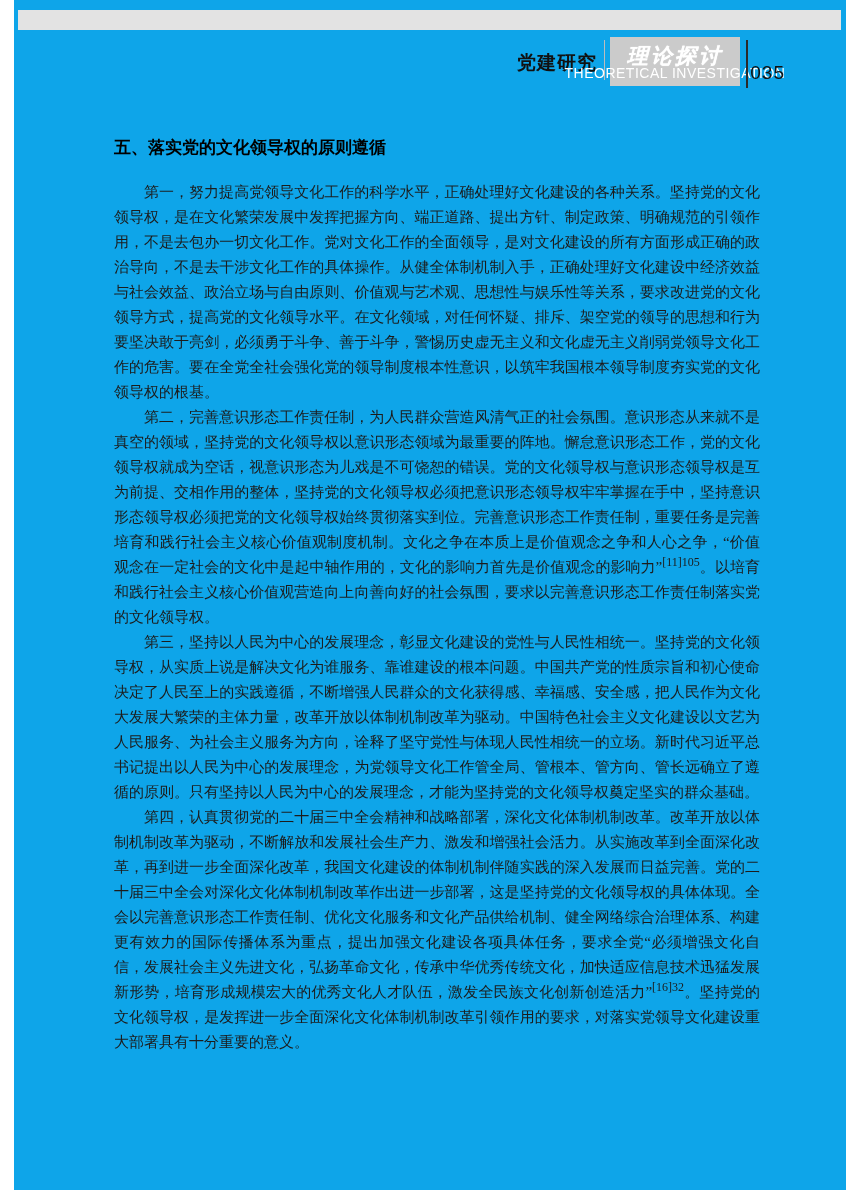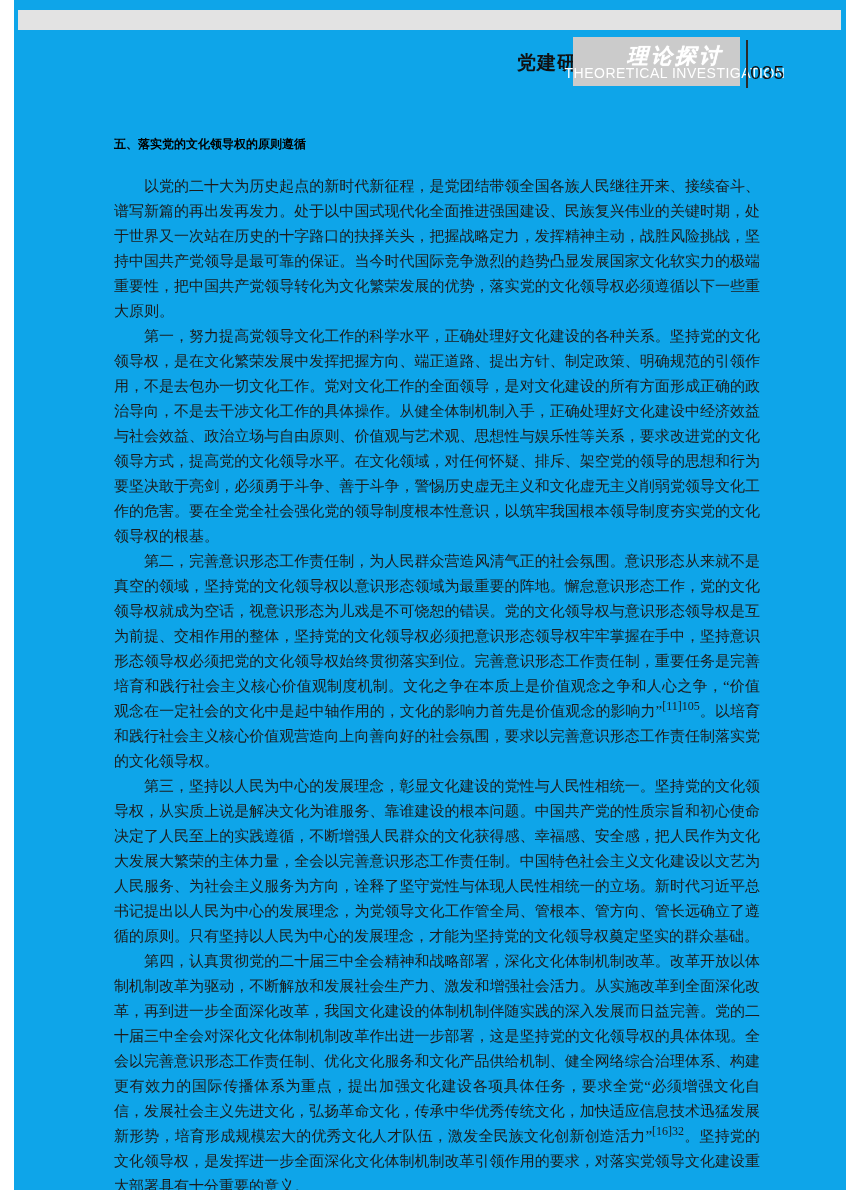--- a/index.html
+++ b/index.html
@@ -25,21 +25,21 @@
     font-weight:bold;font-size:19px;letter-spacing:1px;color:#111;
     white-space:nowrap;
   }
   .sep-light{
     position:absolute;right:241px;bottom:10px;width:1px;height:40px;
     background:#bdbdbd;
   }
   .logo-box{
     position:absolute;right:106px;bottom:4px;width:130px;height:49px;
     background:#cbcbcb;
-    display:flex;flex-direction:column;align-items:center;justify-content:center;padding-left:37px;
+    display:flex;flex-direction:column;align-items:center;justify-content:center;
   }
   .logo-title{
     font-family:"DejaVu Serif","Liberation Serif",serif;
     font-style:italic;font-weight:bold;
     font-size:21px;line-height:24px;color:#ffffff;
     letter-spacing:3px;white-space:nowrap;
     text-shadow:0 0 1px #ffffff;
   }
   .logo-subtitle{
     font-family:"Liberation Sans","DejaVu Sans",sans-serif;
@@ -53,21 +53,21 @@
   .page-number{
     position:absolute;right:61px;bottom:6px;
     font-family:"Liberation Sans","DejaVu Sans",sans-serif;
     font-size:19px;color:#111;letter-spacing:1px;
   }
   .article{
     position:absolute;left:100px;top:136px;width:646px;
   }
   .section-title{
     font-family:"Liberation Sans","DejaVu Sans",sans-serif;
-    font-weight:bold;font-size:12px;color:#000;
+    font-weight:bold;font-size:17px;color:#000;
     margin:0 0 21px 0;text-indent:0;
   }
   .para{
     margin:0;
     font-size:15px;line-height:25px;
     text-align:justify;text-justify:inter-ideograph;
     text-indent:2em;
     color:#1c1c1c;
   }
   .para sup{
@@ -89,21 +89,20 @@
       <div class="logo-title">理论探讨</div>
       <div class="logo-subtitle">THEORETICAL INVESTIGATION</div>
     </div>
     <div class="sep-dark"></div>
     <div class="page-number">035</div>
   </div>
 
   <div class="article">
     <h2 class="section-title">五、落实党的文化领导权的原则遵循</h2>
     <div>
-        <p class="para"><span>以党的二十大为历史起点的新时代新征程，是党团结带领全国各族人民继往开来、接续奋斗、谱写新篇的再出发再发力。处于以中国式现代化全面推进强国建设、民族复兴伟业的关键时期，处于世界又一次站在历史的十字路口的抉择关头，把握战略定力，发挥精神主动，战胜风险挑战，坚持中国共产党领导是最可靠的保证。当今时代国际竞争激烈的趋势凸显发展国家文化软实力的极端重要性，把中国共产党领导转化为文化繁荣发展的优势，落实党的文化领导权必须遵循以下一些重大原则。</span></p>
         <p class="para"><span>第一，努力提高党领导文化工作的科学水平，正确处理好文化建设的各种关系。坚持党的文化领导权，是在文化繁荣发展中发挥把握方向、端正道路、提出方针、制定政策、明确规范的引领作用，不是去包办一切文化工作。党对文化工作的全面领导，是对文化建设的所有方面形成正确的政治导向，不是去干涉文化工作的具体操作。从健全体制机制入手，正确处理好文化建设中经济效益与社会效益、政治立场与自由原则、价值观与艺术观、思想性与娱乐性等关系，要求改进党的文化领导方式，提高党的文化领导水平。在文化领域，对任何怀疑、排斥、架空党的领导的思想和行为要坚决敢于亮剑，必须勇于斗争、善于斗争，警惕历史虚无主义和文化虚无主义削弱党领导文化工作的危害。要在全党全社会强化党的领导制度根本性意识，以筑牢我国根本领导制度夯实党的文化领导权的根基。</span></p>
         <p class="para"><span>第二，完善意识形态工作责任制，为人民群众营造风清气正的社会氛围。意识形态从来就不是真空的领域，坚持党的文化领导权以意识形态领域为最重要的阵地。懈怠意识形态工作，党的文化领导权就成为空话，视意识形态为儿戏是不可饶恕的错误。党的文化领导权与意识形态领导权是互为前提、交相作用的整体，坚持党的文化领导权必须把意识形态领导权牢牢掌握在手中，坚持意识形态领导权必须把党的文化领导权始终贯彻落实到位。完善意识形态工作责任制，重要任务是完善培育和践行社会主义核心价值观制度机制。文化之争在本质上是价值观念之争和人心之争，“价值观念在一定社会的文化中是起中轴作用的，文化的影响力首先是价值观念的影响力”</span><sup>[11]105</sup><span>。以培育和践行社会主义核心价值观营造向上向善向好的社会氛围，要求以完善意识形态工作责任制落实党的文化领导权。</span></p>
-        <p class="para"><span>第三，坚持以人民为中心的发展理念，彰显文化建设的党性与人民性相统一。坚持党的文化领导权，从实质上说是解决文化为谁服务、靠谁建设的根本问题。中国共产党的性质宗旨和初心使命决定了人民至上的实践遵循，不断增强人民群众的文化获得感、幸福感、安全感，把人民作为文化大发展大繁荣的主体力量，全会以完善意识形态工作责任制。中国特色社会主义文化建设以文艺为人民服务、为社会主义服务为方向，诠释了坚守党性与体现人民性相统一的立场。新时代习近平总书记提出以人民为中心的发展理念，为党领导文化工作管全局、管根本、管方向、管长远确立了遵循的原则。只有坚持以人民为中心的发展理念，才能为坚持党的文化领导权奠定坚实的群众基础。</span></p>
+        <p class="para"><span>第三，坚持以人民为中心的发展理念，彰显文化建设的党性与人民性相统一。坚持党的文化领导权，从实质上说是解决文化为谁服务、靠谁建设的根本问题。中国共产党的性质宗旨和初心使命决定了人民至上的实践遵循，不断增强人民群众的文化获得感、幸福感、安全感，把人民作为文化大发展大繁荣的主体力量，改革开放以体制机制改革为驱动。中国特色社会主义文化建设以文艺为人民服务、为社会主义服务为方向，诠释了坚守党性与体现人民性相统一的立场。新时代习近平总书记提出以人民为中心的发展理念，为党领导文化工作管全局、管根本、管方向、管长远确立了遵循的原则。只有坚持以人民为中心的发展理念，才能为坚持党的文化领导权奠定坚实的群众基础。</span></p>
         <p class="para"><span>第四，认真贯彻党的二十届三中全会精神和战略部署，深化文化体制机制改革。改革开放以体制机制改革为驱动，不断解放和发展社会生产力、激发和增强社会活力。从实施改革到全面深化改革，再到进一步全面深化改革，我国文化建设的体制机制伴随实践的深入发展而日益完善。党的二十届三中全会对深化文化体制机制改革作出进一步部署，这是坚持党的文化领导权的具体体现。全会以完善意识形态工作责任制、优化文化服务和文化产品供给机制、健全网络综合治理体系、构建更有效力的国际传播体系为重点，提出加强文化建设各项具体任务，要求全党“必须增强文化自信，发展社会主义先进文化，弘扬革命文化，传承中华优秀传统文化，加快适应信息技术迅猛发展新形势，培育形成规模宏大的优秀文化人才队伍，激发全民族文化创新创造活力”</span><sup>[16]32</sup><span>。坚持党的文化领导权，是发挥进一步全面深化文化体制机制改革引领作用的要求，对落实党领导文化建设重大部署具有十分重要的意义。</span></p>
       </div>
   </div>
 
 </div>
 
 </body></html>

